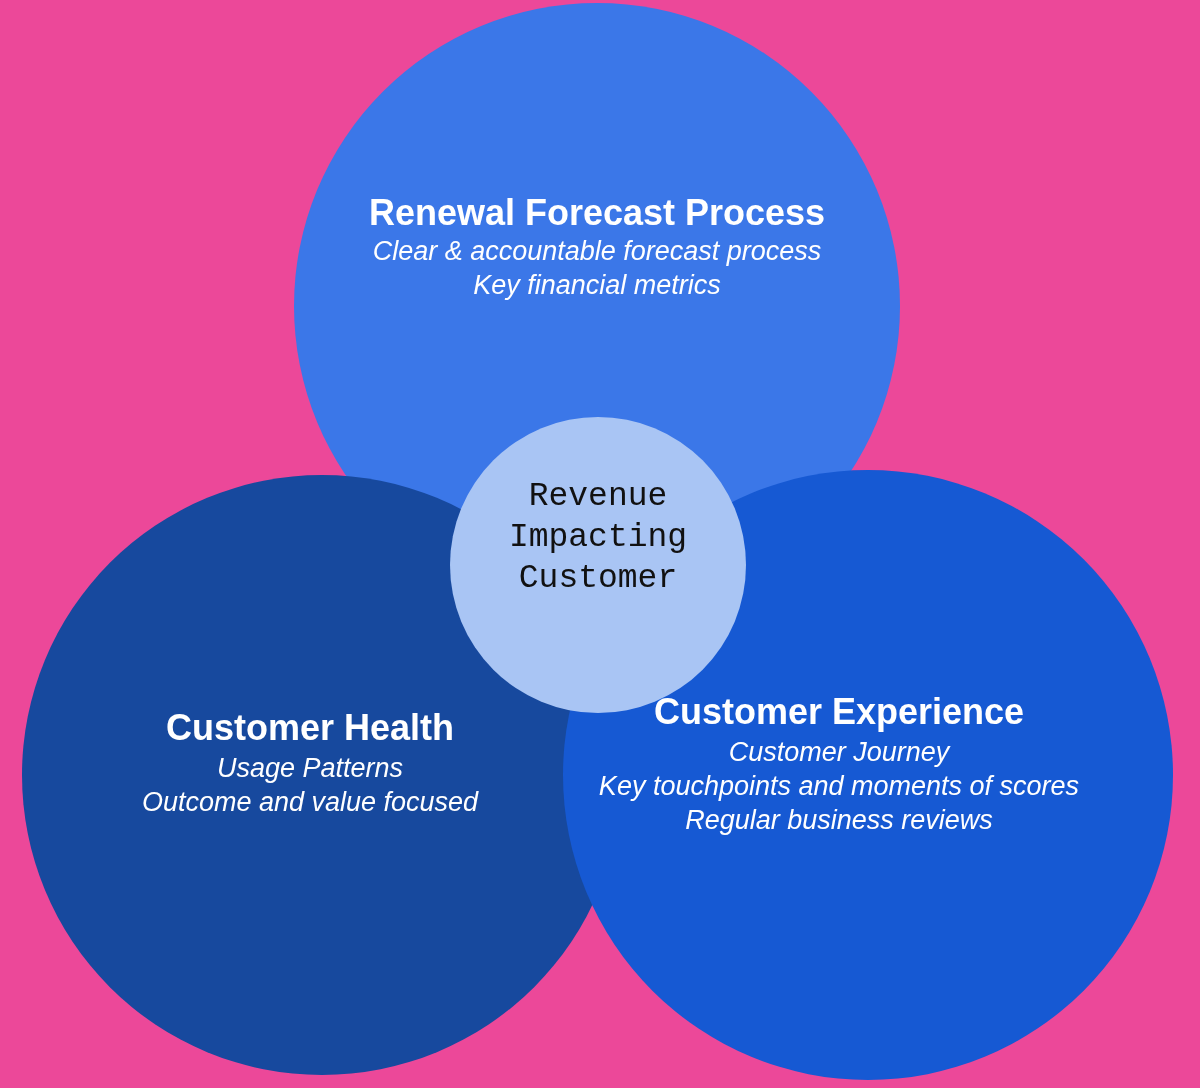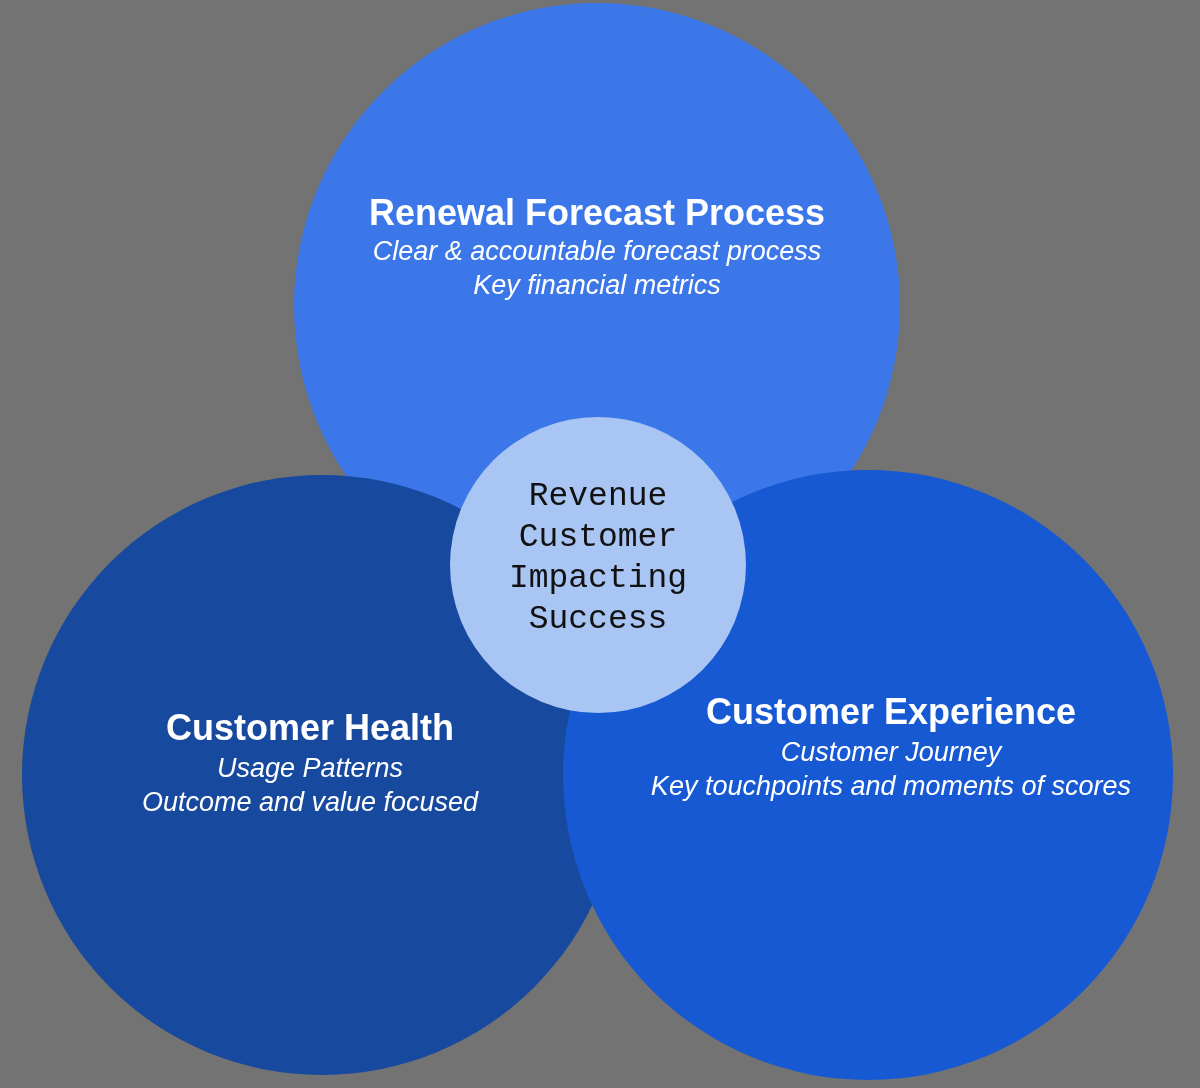--- a/index.html
+++ b/index.html
@@ -30,36 +30,36 @@
     line-height:40px;
   }
   .region-items{margin-top:1px;}
   .region-item{
     font-size:27px;
     font-style:italic;
     line-height:34px;
   }
   .label.top-label    {left:597px; top:193px;}
   .label.bleft-label  {left:310px; top:692px;margin-top:16px;}
-  .label.bright-label {left:891px; top:692px;}
+  .label.bright-label {left:839px; top:692px;}
   .label.bleft-label .region-items,
   .label.bright-label .region-items{margin-top:3px;}
 
   .label.core-label{left:598px; top:476px;}
   .core-line{
     font-size:33px;
     line-height:41px;
     font-weight:400;
     font-family:Liberation Mono, monospace;
   }
 </style>
 </head>
 <body>
 
-<div class="stage" style="background: #737373;">
+<div class="stage" style="background: #ec4899;">
 
   <div class="circle top" style="background: rgb(59, 119, 232);"></div>
   <div class="circle bleft" style="background: rgb(23, 73, 158);"></div>
   <div class="circle bright" style="background: rgb(22, 89, 211);"></div>
   <div class="circle core" style="background: rgb(169, 197, 244);"></div>
 
   <div class="label top-label" style="color: rgb(255, 255, 255);">
     <div class="region-title">Renewal Forecast Process</div>
     <div class="region-items">
       <div class="region-item">Clear &amp; accountable forecast process</div>
@@ -73,23 +73,23 @@
       <div class="region-item">Usage Patterns</div>
       <div class="region-item">Outcome and value focused</div>
     </div>
   </div>
 
   <div class="label bright-label" style="color: rgb(255, 255, 255);">
     <div class="region-title">Customer Experience</div>
     <div class="region-items">
       <div class="region-item">Customer Journey</div>
       <div class="region-item">Key touchpoints and moments of scores</div>
+      <div class="region-item">Regular business reviews</div>
     </div>
   </div>
 
   <div class="label core-label" style="color: rgb(17, 17, 17);">
     <div class="core-line">Revenue</div>
+    <div class="core-line">Impacting</div>
     <div class="core-line">Customer</div>
-    <div class="core-line">Impacting</div>
-    <div class="core-line">Success</div>
   </div>
 
 </div>
 
 </body></html>

